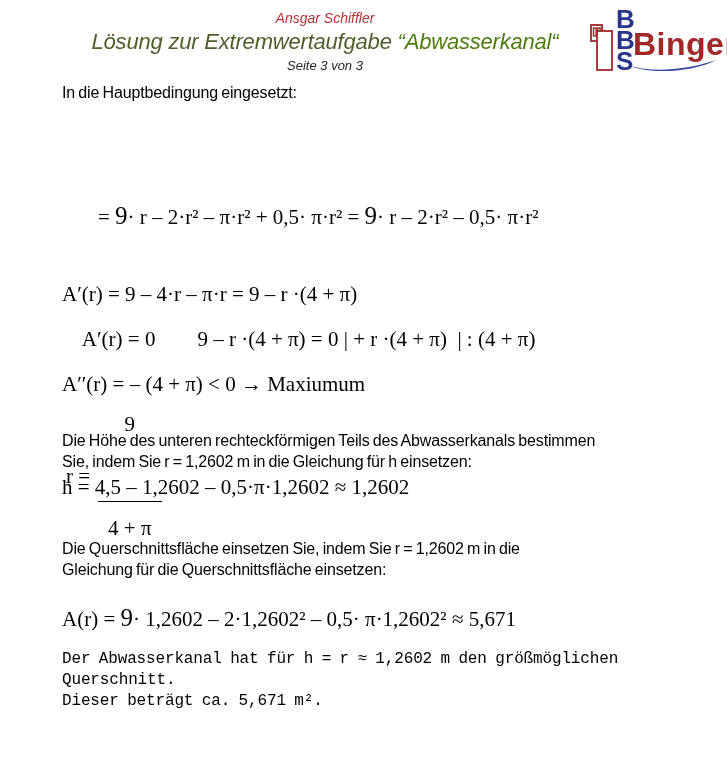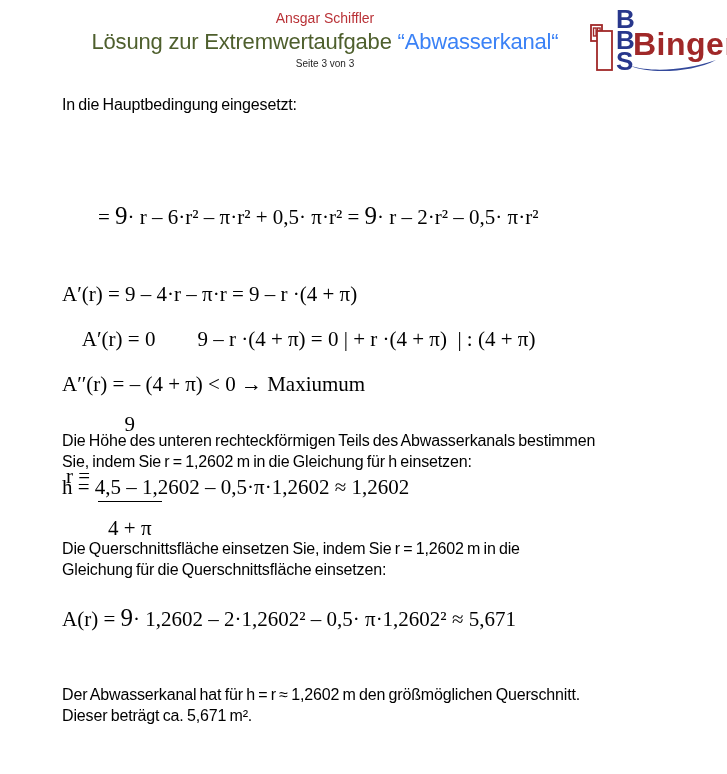--- a/index.html
+++ b/index.html
@@ -3,26 +3,26 @@
 <meta charset="utf-8">
 <style>
   * { margin:0; padding:0; box-sizing:border-box; }
   html,body { background:#ffffff; }
   .page {
     position:relative; width:727px; height:774px; background:#fff;
     font-family:"Liberation Sans","DejaVu Sans",sans-serif; color:#000;
     overflow:hidden;
   }
   
-  .header-text { position:absolute; left:0; top:0; width:650px; text-align:center; }
+  .header-text { position:absolute; left:0; top:0; width:650px; text-align:center;font-style:italic; }
   .author { margin-top:10px; font-size:14px; color:#b93237; }
   .title  { margin-top:3px; font-size:22px; letter-spacing:-0.2px; }
   .title .t-green { color:#4e5f2d;margin-top:10px; }
-  .title .t-navy  { color:#3b82f6; }
-  .page-info { margin-top:3px; font-size:10px; color:#262626; }
+  .title .t-navy  { color:#4d7c0f; }
+  .page-info { margin-top:3px; font-size:13px; color:#262626; }
 
   
   .logo { position:absolute; left:586px; top:8px; width:140px; height:72px; }
   .logo .letter { position:absolute; font-weight:bold; font-size:26px; line-height:1;
                   color:#28378c; font-family:"Liberation Sans",sans-serif; }
   .logo .b1 { left:30px; top:-2px; }
   .logo .b2 { left:30px; top:19px; }
   .logo .s  { left:30px; top:40px; }
   .logo .bingen { position:absolute; left:47px; top:20px; font-weight:bold; font-size:32px;
                   line-height:1; color:#a02828; letter-spacing:0.5px; }
@@ -66,24 +66,24 @@
     </svg>
     <div class="letter b1">B</div>
     <div class="letter b2">B</div>
     <div class="letter s">S</div>
     <div class="bingen">Bingen</div>
     <svg class="swoosh" width="88" height="18" viewBox="0 0 88 18">
       <path d="M1,9 C20,15 55,14 86,3 C62,16 18,17 1,9 Z" fill="#33499b"></path>
     </svg>
   </div>
 
-  <div class="para" style="top:94px;text-align:center;">In die Hauptbedingung eingesetzt:</div>
+  <div class="para" style="top:82px;text-align:center;">In die Hauptbedingung eingesetzt:</div>
 
   <div class="math" style="top:141px;">
-    <div class="eq-line2"><span>= </span><span class="big">9</span><span>· r – 6·r² – π·r² + 0,5· π·r² = </span><span class="big">9</span><span>· r – 2·r² – 0,5· π·r²</span></div>
+    <div class="eq-line2"><span>= </span><span class="big">9</span><span>· r – 2·r² – π·r² + 0,5· π·r² = </span><span class="big">9</span><span>· r – 2·r² – 0,5· π·r²</span></div>
   </div>
 
   <div class="math" style="top:219px;">
     <div>A′(r) = 9 – 4·r – π·r = 9 – r ·(4 + π)</div>
     <div>A′′(r) = – (4 + π) &lt; 0 → Maxiumum</div>
   </div>
 
   <div class="math" style="top:294px;font-family:Liberation Serif, serif;">
     <span>A′(r) = 0</span><span class="setzero-right">9 – r ·(4 + π) = 0 | + r ·(4 + π)  | : (4 + π)</span>
   </div>
@@ -103,18 +103,18 @@
 
   <div class="math" style="top:472px;">h = 4,5 – 1,2602 – 0,5·π·1,2602 ≈ 1,2602</div>
 
   <div class="para" style="top:538px;">
     <div>Die Querschnittsfläche einsetzen Sie, indem Sie r = 1,2602 m in die</div>
     <div>Gleichung für die Querschnittsfläche einsetzen:</div>
   </div>
 
   <div class="math" style="top:603px;"><span>A(r) = </span><span class="big">9</span><span>· 1,2602 – 2·1,2602² – 0,5· π·1,2602² ≈ 5,671</span></div>
 
-  <div class="para" style="top:684px;">
+  <div class="para" style="top:649px;font-family:Liberation Mono, monospace;">
     <div>Der Abwasserkanal hat für h = r ≈ 1,2602 m den größmöglichen Querschnitt.</div>
     <div>Dieser beträgt ca. 5,671 m².</div>
   </div>
 
 </div>
 
 </body></html>

